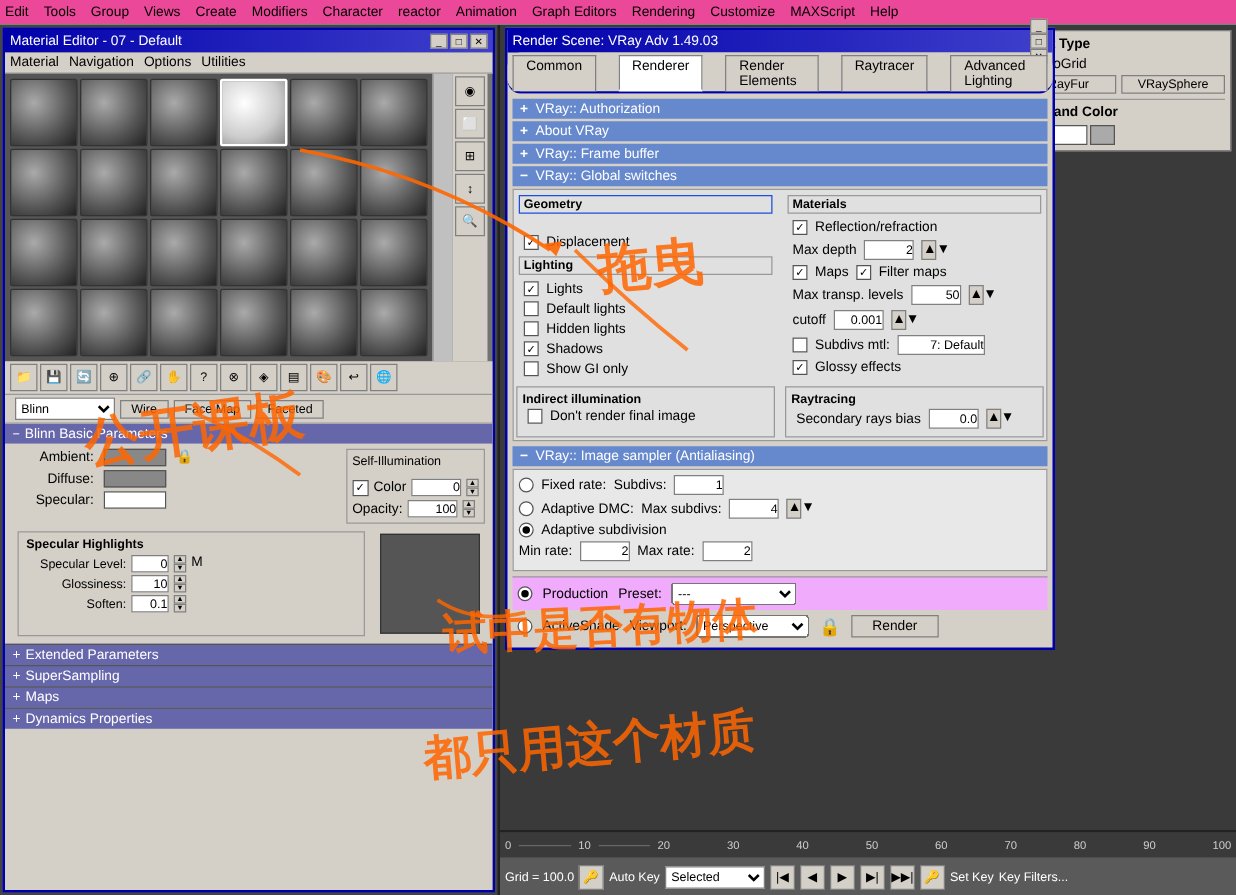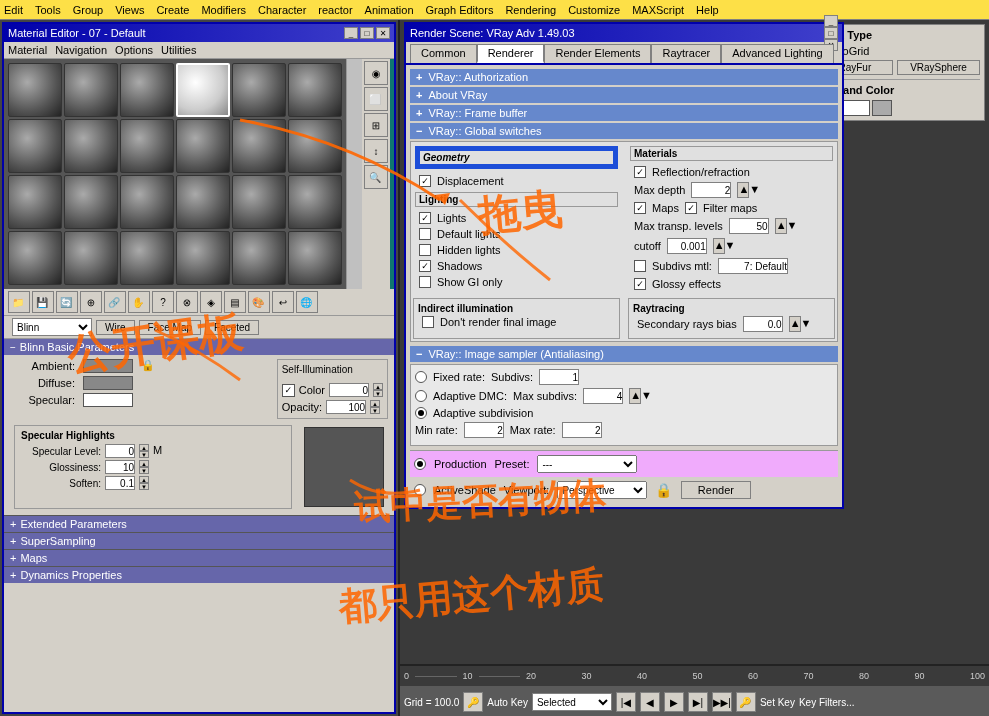--- a/index.html
+++ b/index.html
@@ -8,21 +8,21 @@
       height: 716px;
       background: #3a3a3a;
       font-family: 'Tahoma', 'Arial', sans-serif;
       font-size: 11px;
       overflow: hidden;
       position: relative;
     }
 
     
     .top-menubar {
-      background: #fde047;
+      background: #ec4899;
       height: 20px;
       display: flex;
       align-items: center;
       padding: 0 4px;
       gap: 12px;
       border-bottom: 1px solid #808080;
     }
     .top-menubar span {
       color: #000;
       font-size: 11px;
@@ -40,21 +40,21 @@
       width: 400px;
       background: #444;
       border-right: 2px solid #222;
       display: flex;
       flex-direction: column;
       position: relative;
     }
 
     
     .mat-editor {
-      background: #0f766e;
+      background: #737373;
       border: 2px solid #0000aa;
       margin: 2px;
       flex: 1;
       display: flex;
       flex-direction: column;
       min-height: 0;
     }
     .window-titlebar {
       background: linear-gradient(to right, #0000aa, #4040cc);
       color: #fff;
@@ -372,21 +372,22 @@
       align-items: center;
       justify-content: space-between;
       height: 18px;
     }
 
     .vray-tabs {
       display: flex;
       background: #d4d0c8;
       border-bottom: 2px solid #0000aa;
       padding: 2px 4px 0;
-      gap: 0;
+      gap: 18px;
+      border-radius: 11px;
     }
     .vtab {
       padding: 2px 10px;
       background: #d4d0c8;
       border: 1px solid #808080;
       border-bottom: none;
       font-size: 11px;
       cursor: pointer;
       color: #000;
     }
@@ -847,21 +848,21 @@
         </div>
 
         <div class="collapsible-row">
           <span class="plus">−</span>
           <span>VRay:: Global switches</span>
         </div>
 
         <div class="vray-section">
           <div class="two-col">
             <div class="col" style="padding:4px;">
-              <div style="font-size:10px; font-weight:bold; margin-bottom:4px; border:5px solid #1d4ed8; padding:1px 3px;font-style:italic;">Geometry</div>
+              <div style="font-size:10px; font-weight:bold; margin-bottom:15px; border:1px solid #1d4ed8; padding:1px 3px;">Geometry</div>
               <div class="vray-row">
                 <div class="vray-check checked"></div>
                 <span>Displacement</span>
               </div>
               <div style="font-size:10px; font-weight:bold; margin-bottom:3px; margin-top:3px; border:1px solid #999; padding:1px 3px;">Lighting</div>
               <div class="vray-row">
                 <div class="vray-check checked"></div>
                 <span>Lights</span>
               </div>
               <div class="vray-row">

